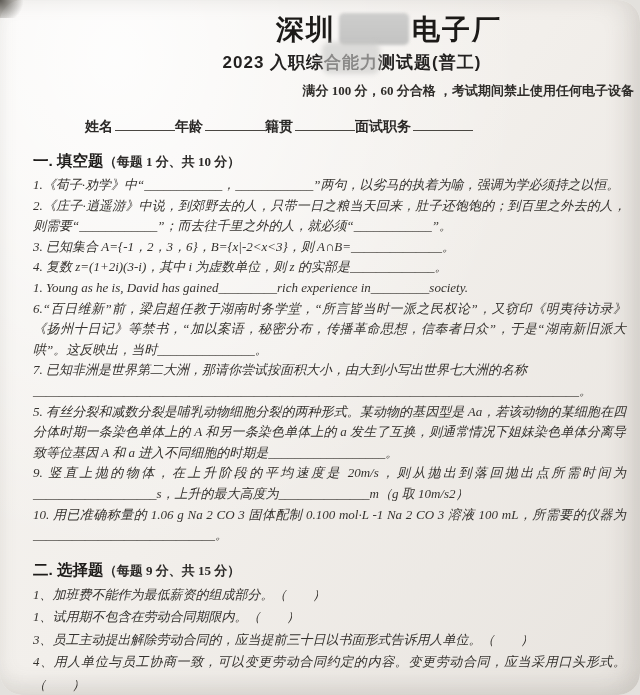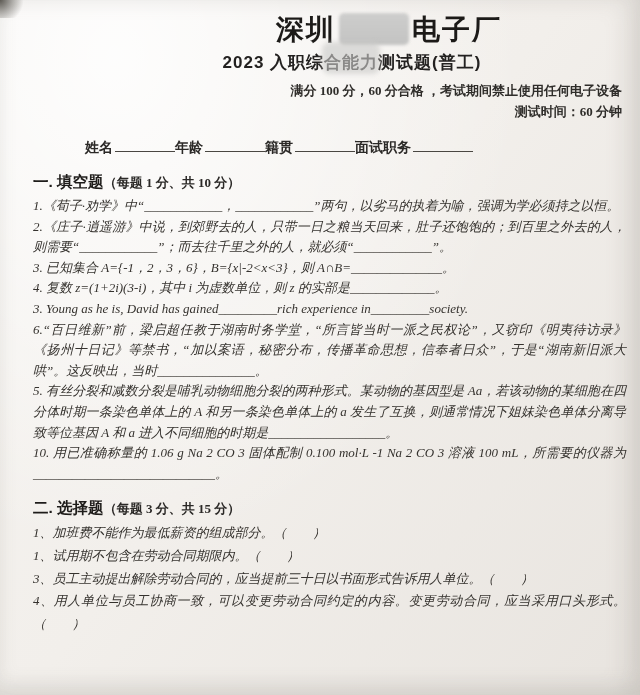--- a/index.html
+++ b/index.html
@@ -12,20 +12,21 @@
   .paper {
     position: relative;
     width: 640px; height: 695px;
     box-sizing: border-box;
     background:
       radial-gradient(ellipse at 18% 8%, rgba(255,255,255,0.85) 0%, rgba(255,255,255,0) 55%),
       linear-gradient(128deg, #f6f4f1 0%, #f2efeb 48%, #e8e4df 100%);
     box-shadow: inset -14px 0 22px rgba(110,104,96,0.14), inset 0 -12px 18px rgba(110,104,96,0.10);
     color: #34312d;
     padding-top: 12px;
+    border-radius: 22px;
   }
   .corner-mark {
     position: absolute; top: 0; left: 0; width: 26px; height: 18px;
     background: radial-gradient(circle at 0 0, #5d5a54 0%, rgba(93,90,84,0.45) 40%, rgba(93,90,84,0) 75%);
   }
   .title {
     text-align: center;
     padding-left: 138px;
     font-family: "Liberation Sans", "DejaVu Sans", sans-serif;
     font-weight: 700;
@@ -58,21 +59,21 @@
   .censor-sub {
     position: absolute;
     left: 322px; top: -8px;
     width: 58px; height: 32px;
     border-radius: 8px;
     background: rgba(201,201,200,0.62);
     filter: blur(2.5px);
   }
   .notes {
     text-align: right;
-    padding-right: 18px;
+    padding-right: 6px;
     font-size: 13px;
     font-weight: 600;
     color: #2f2d2a;
     line-height: 21px;
     margin-top: 4px;
   }
   .fields-row {
     display: flex;
     justify-content: flex-start;
     margin: 16px 78px 0 85px;
@@ -124,44 +125,46 @@
 
   <div class="title"><span>深圳</span><span class="censor-inline"></span><span>电子厂</span></div>
 
   <div class="subtitle-wrap">
     <div class="subtitle">2023 入职综合能力测试题(普工)</div>
     <div class="censor-sub"></div>
   </div>
 
   <div class="notes">
     <div>满分 100 分，60 分合格 ，考试期间禁止使用任何电子设备</div>
-    <div>测试时间：60 分钟</div>
   </div>
 
   <div class="fields-row">
     <span class="field"><span>姓名</span><span class="blank"></span></span>
     <span class="field"><span>年龄</span><span class="blank"></span></span>
     <span class="field"><span>籍贯</span><span class="blank"></span></span>
     <span class="field"><span>面试职务</span><span class="blank"></span></span>
   </div>
 
   <div class="section-heading"><span class="h-main">一. 填空题</span><span class="h-note">（每题 1 分、共 10 分）</span></div>
 
   <div class="q-list">
     <div class="q-item">1.《荀子·劝学》中“____________，____________”两句，以劣马的执着为喻，强调为学必须持之以恒。</div>
     <div class="q-item">2.《庄子·逍遥游》中说，到郊野去的人，只带一日之粮当天回来，肚子还饱饱的；到百里之外去的人，则需要“____________”；而去往千里之外的人，就必须“____________”。</div>
     <div class="q-item">3. 已知集合 A={-1，2，3，6}，B={x|-2&lt;x&lt;3}，则 A∩B=______________。</div>
     <div class="q-item">4. 复数 z=(1+2i)(3-i)，其中 i 为虚数单位，则 z 的实部是_____________。</div>
-    <div class="q-item">3. Young as he is, David has gained_________rich experience in_________society.</div>
+    <div class="q-item">1. Young as he is, David has gained_________rich experience in_________society.</div>
     <div class="q-item">6.“百日维新”前，梁启超任教于湖南时务学堂，“所言皆当时一派之民权论”，又窃印《明夷待访录》《扬州十日记》等禁书，“加以案语，秘密分布，传播革命思想，信奉者日众”，于是“湖南新旧派大哄”。这反映出，当时_______________。</div>
+    <div class="q-item">7. 已知非洲是世界第二大洲，那请你尝试按面积大小，由大到小写出世界七大洲的名称
+____________________________________________________________________________________。</div>
     <div class="q-item">5. 有丝分裂和减数分裂是哺乳动物细胞分裂的两种形式。某动物的基因型是 Aa，若该动物的某细胞在四分体时期一条染色单体上的 A 和另一条染色单体上的 a 发生了互换，则通常情况下姐妹染色单体分离导致等位基因 A 和 a 进入不同细胞的时期是__________________。</div>
+    <div class="q-item">9. 竖直上抛的物体，在上升阶段的平均速度是 20m/s，则从抛出到落回抛出点所需时间为___________________s，上升的最大高度为______________m（g 取 10m/s2）</div>
     <div class="q-item">10. 用已准确称量的 1.06 g Na 2 CO 3 固体配制 0.100 mol·L -1 Na 2 CO 3 溶液 100 mL，所需要的仪器为____________________________。</div>
   </div>
 
-  <div class="section-heading sec2"><span class="h-main">二. 选择题</span><span class="h-note">（每题 3 分、共 15 分）</span></div>
+  <div class="section-heading sec2"><span class="h-main">二. 选择题</span><span class="h-note">（每题 9 分、共 15 分）</span></div>
 
   <div class="q-list choice">
     <div class="q-item">1、加班费不能作为最低薪资的组成部分。（　　）</div>
     <div class="q-item">1、试用期不包含在劳动合同期限内。（　　）</div>
     <div class="q-item">3、员工主动提出解除劳动合同的，应当提前三十日以书面形式告诉用人单位。（　　）</div>
     <div class="q-item">4、用人单位与员工协商一致，可以变更劳动合同约定的内容。变更劳动合同，应当采用口头形式。（　　）</div>
 
   </div>
 </div>
 

